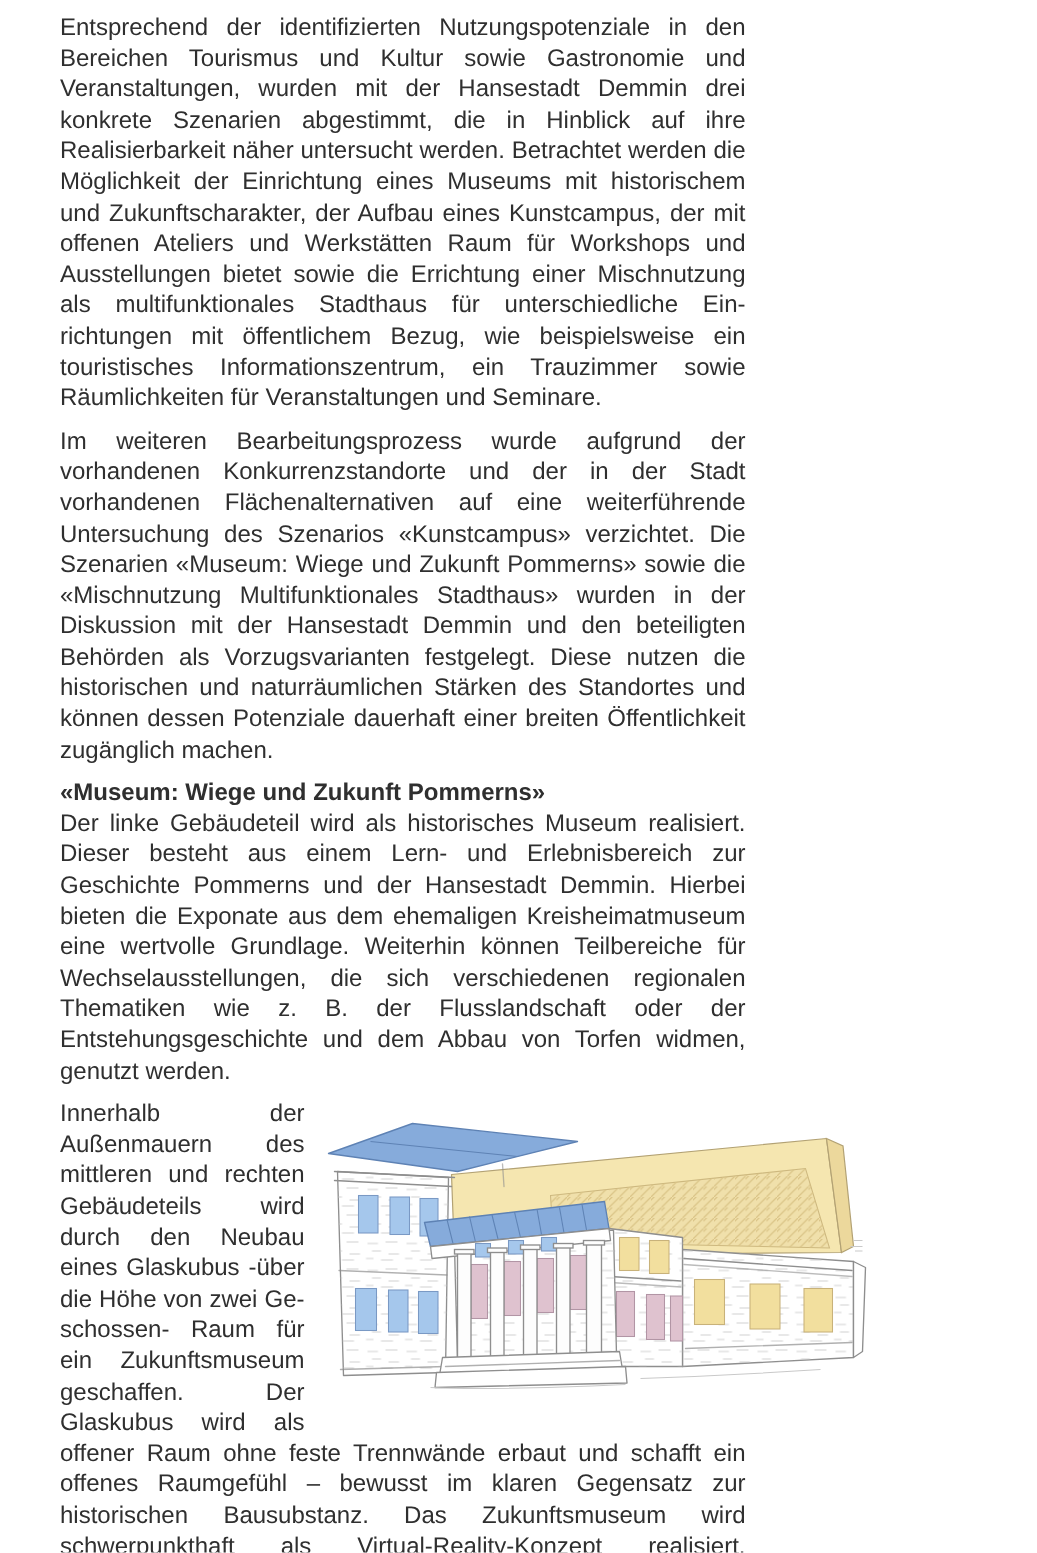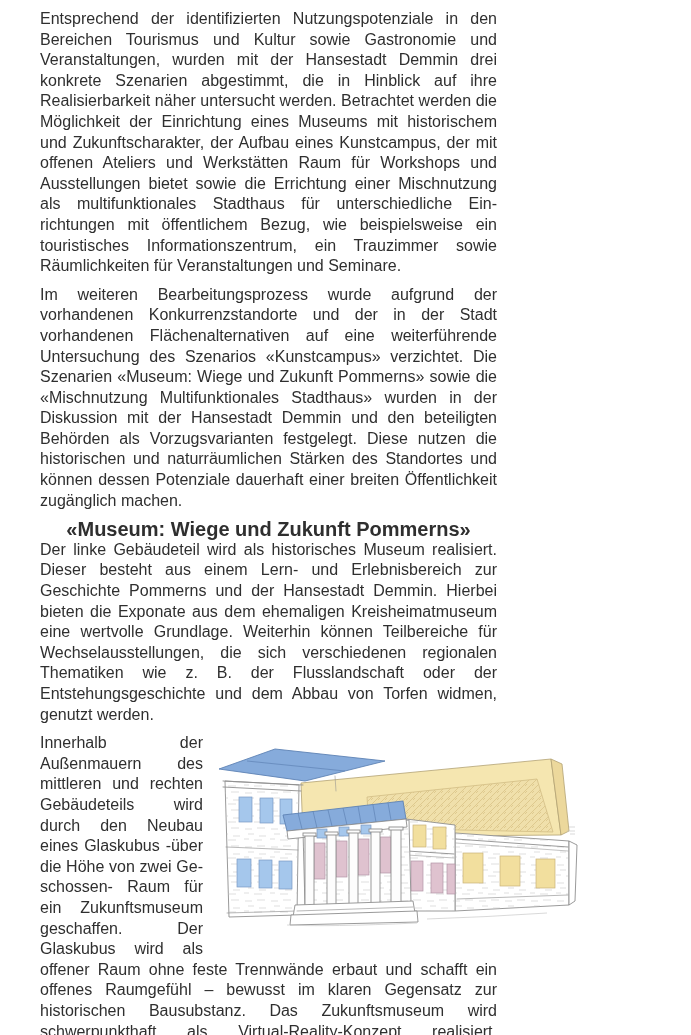--- a/index.html
+++ b/index.html
@@ -11,21 +11,21 @@
   .page{
     box-sizing:border-box;width:606px;height:1035px;
     padding:9px 109px 0 40px;
     color:var(--text,#2f2f2f);
     font-size:16px;line-height:20.6px;
     text-align:justify;
     -webkit-hyphens:manual;hyphens:manual;
   }
   .page p{margin:0 0 8px 0;}
   .page h3{
-    margin:0;font-size:20px;line-height:20.6px;font-weight:bold;text-align:center;
+    margin:0;font-size:16px;line-height:20.6px;font-weight:bold;text-align:left;
   }
   figure.bldg{
     float:right;width:362px;height:194px;
     margin:2px -82px 12px 14px;padding:0;
   }
   figure.bldg svg{display:block;width:362px;height:194px;}
   
   .sk{stroke:var(--sketch-line,#8e8e8e);stroke-width:.9;fill:none;stroke-linecap:round;stroke-linejoin:round;}
   .wall{fill:#ffffff;stroke:var(--sketch-line,#8e8e8e);stroke-width:.9;stroke-linejoin:round;}
   .stonefill{fill:url(#stone);stroke:none;}

